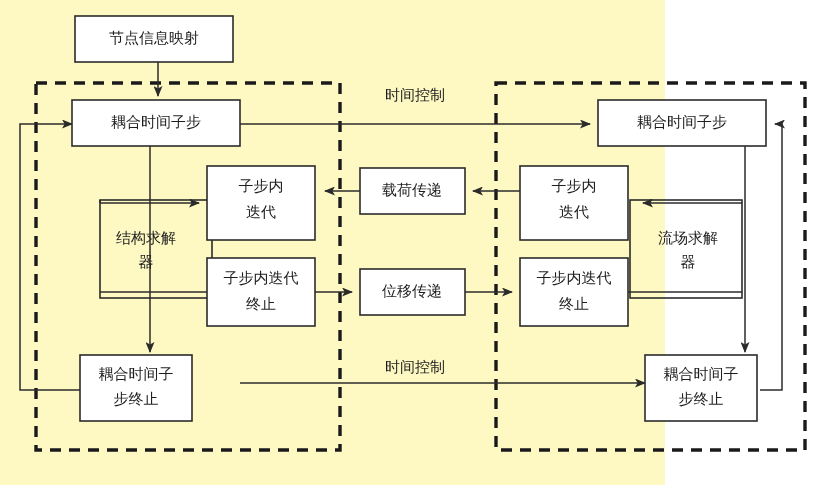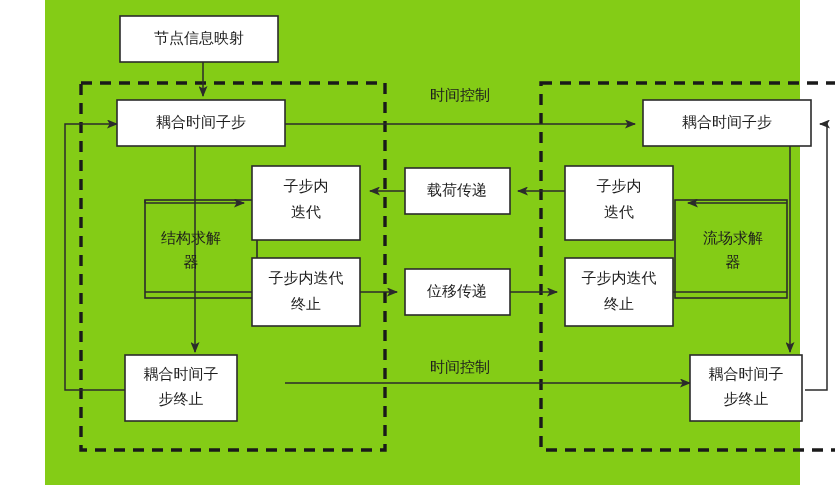--- a/index.html
+++ b/index.html
@@ -8,24 +8,23 @@
     background: #ffffff;
   }
   body {
     width: 835px;
     height: 485px;
     font-family: "Liberation Serif", "DejaVu Serif", serif;
     overflow: hidden;
   }
   #diagram-root {
     position: relative;
-    width: 755px;
+    width: 665px;
     height: 485px;
-    background: #84cc16;
-    margin-left: 45px;
+    background: #fef9c3;
   }
   svg.flow {
     position: absolute;
     left: 0;
     top: 0;
     width: 835px;
     height: 485px;
   }
   .box-rect {
     fill: #ffffff;

